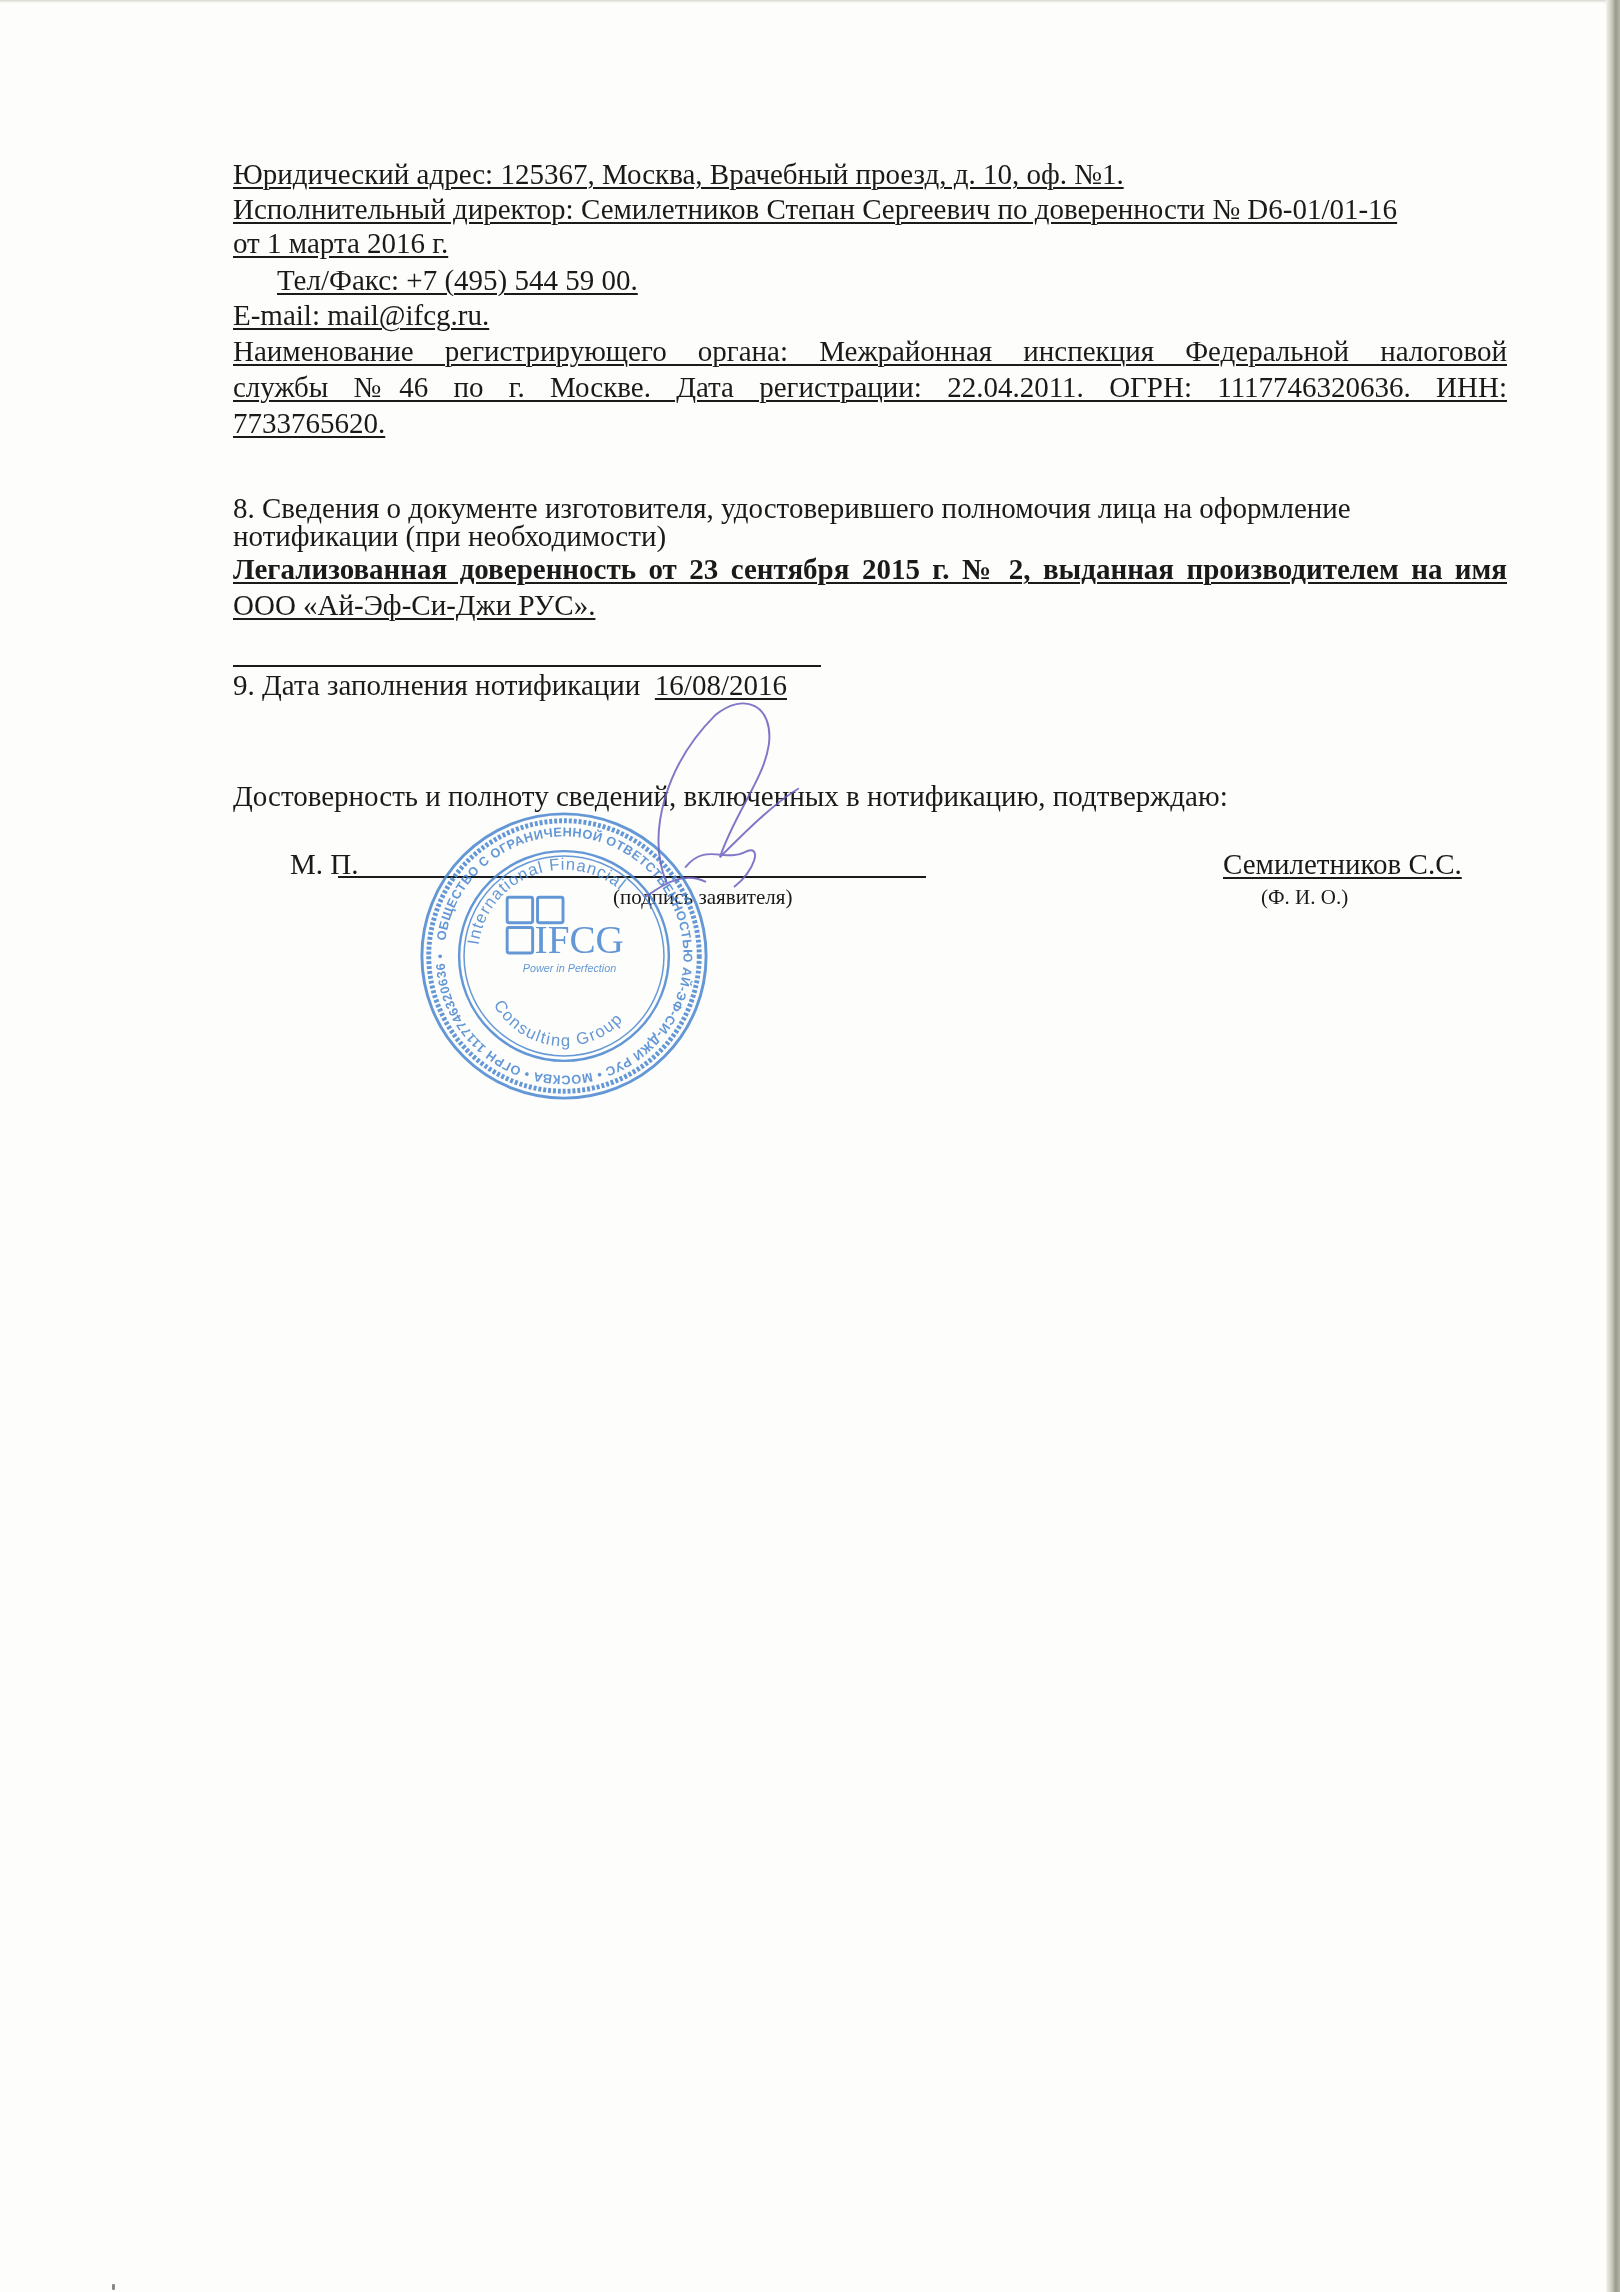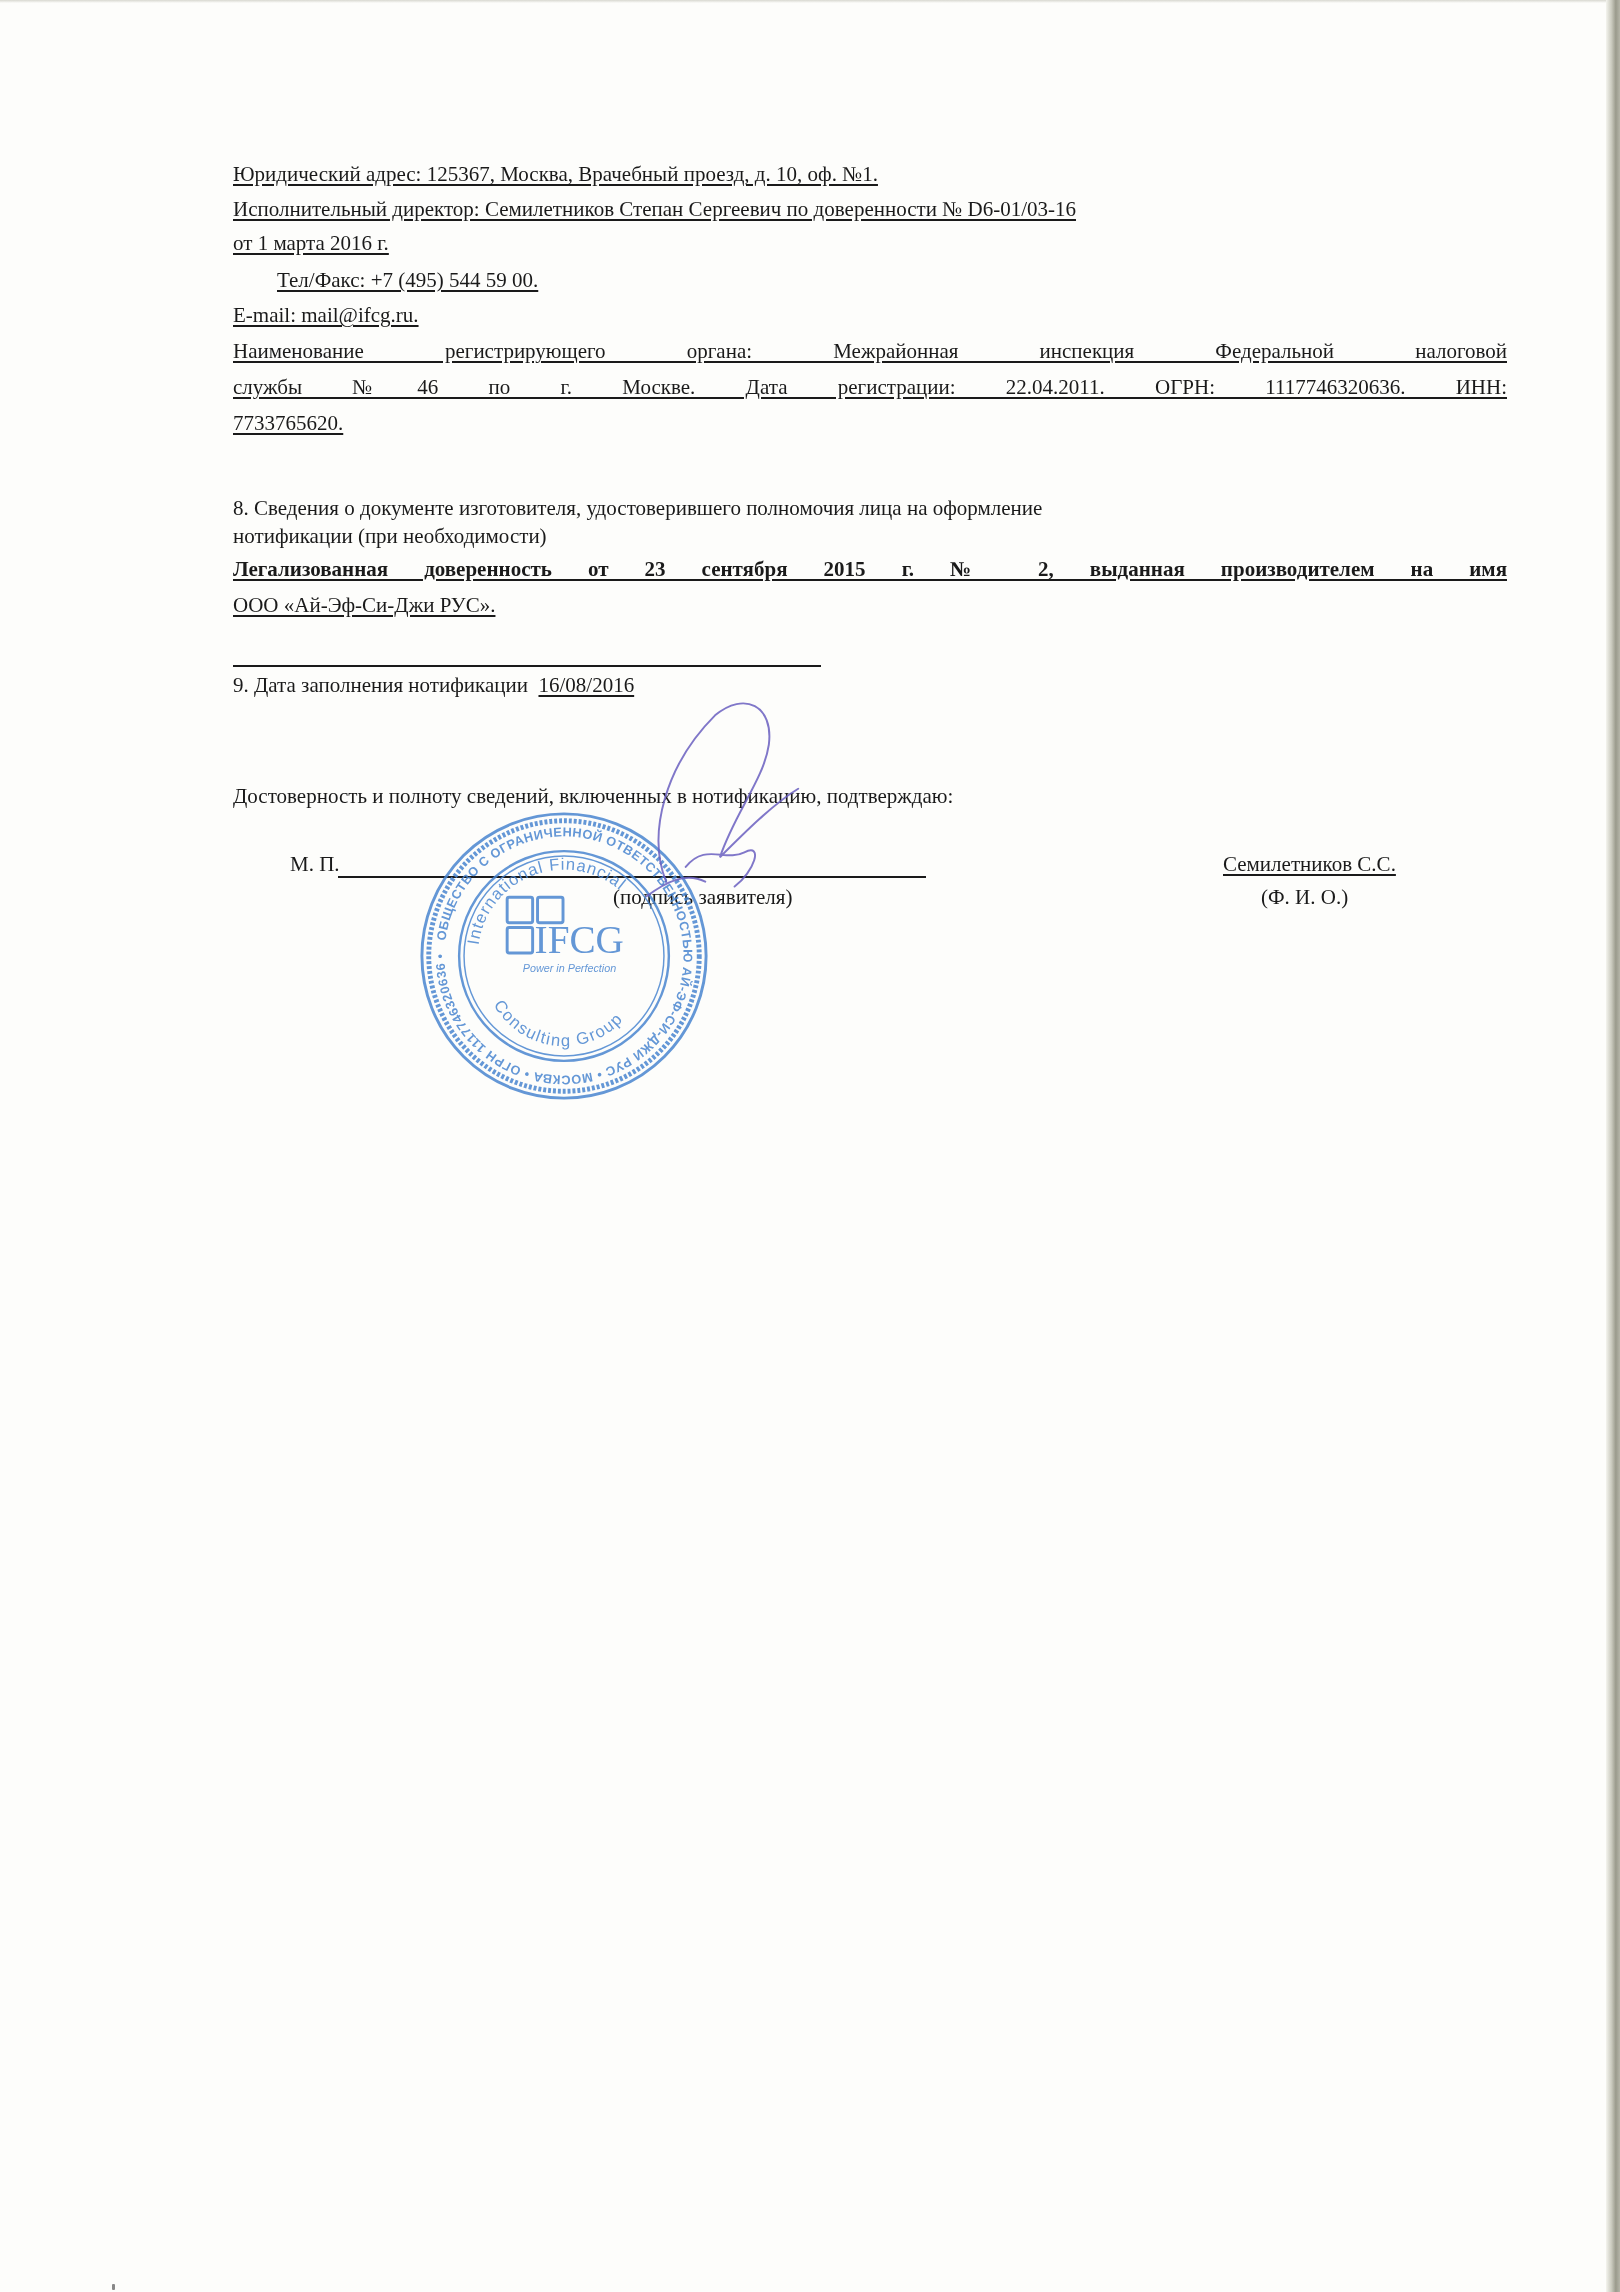--- a/index.html
+++ b/index.html
@@ -11,21 +11,21 @@
   }
   .page-edge {
     position: absolute; top: 0; right: 0; width: 13.7px; height: 2293px;
     background: linear-gradient(to right, #f4f4ee 0%, #c9c9bd 40%, #9a9a8c 70%, #b5b5a8 100%);
   }
   .top-edge {
     position: absolute; top: 0; left: 0; right: 13.7px; height: 2.9px;
     background: linear-gradient(to bottom, #d8d8d0, #fdfdfb);
   }
   .line {
-    position: absolute; left: 233px; font-size: 21px; line-height: 31px;
+    position: absolute; left: 233px; font-size: 29px; line-height: 31px;
     white-space: nowrap;
   }
   .u { text-decoration: underline; text-decoration-thickness: 2px; text-underline-offset: 2.9px; }
   .just { width: 1274px; text-align: justify; text-align-last: justify; white-space: normal; }
   .sep-line { position: absolute; background: #1a1a1a; height: 2px; }
   .small { font-size: 21px; }
   .stamp {
     position: absolute; left: 417px; top: 809px; width: 294px; height: 294px;
   }
   .signature {
@@ -33,21 +33,21 @@
   }
   .speck { position: absolute; background: #888; border-radius: 1px; }
 </style>
 </head>
 <body>
 
 <div class="top-edge"></div>
 <div class="page-edge"></div>
 
 <div class="line u" style="top:159px;">Юридический адрес: 125367, Москва, Врачебный проезд, д. 10, оф. №1.</div>
-<div class="line u" style="top:194px;">Исполнительный директор: Семилетников Степан Сергеевич по доверенности № D6-01/03-16</div>
+<div class="line u" style="top:194px;">Исполнительный директор: Семилетников Степан Сергеевич по доверенности № D6-01/01-16</div>
 <div class="line u" style="top:228px;text-decoration:underline;">от 1 марта 2016 г.</div>
 <div class="line u" style="top:265px;margin-left:44px;">Тел/Факс: +7 (495) 544 59 00.</div>
 <div class="line u" style="top:300px;">E-mail: mail@ifcg.ru.</div>
 <div class="line u just" style="top:336px;">Наименование регистрирующего органа: Межрайонная инспекция Федеральной налоговой</div>
 <div class="line u just" style="top:372px;">службы №46 по г. Москве. Дата регистрации: 22.04.2011. ОГРН: 1117746320636. ИНН:</div>
 <div class="line u" style="top:408px;">7733765620.</div>
 
 <div class="line" style="top:493px;">8. Сведения о документе изготовителя, удостоверившего полномочия лица на оформление</div>
 <div class="line" style="top:521px;text-align:center;">нотификации (при необходимости)</div>
 <div class="line u just" style="top:554px;font-weight:bold;">Легализованная доверенность от 23 сентября 2015 г. № 2, выданная производителем на имя</div>

